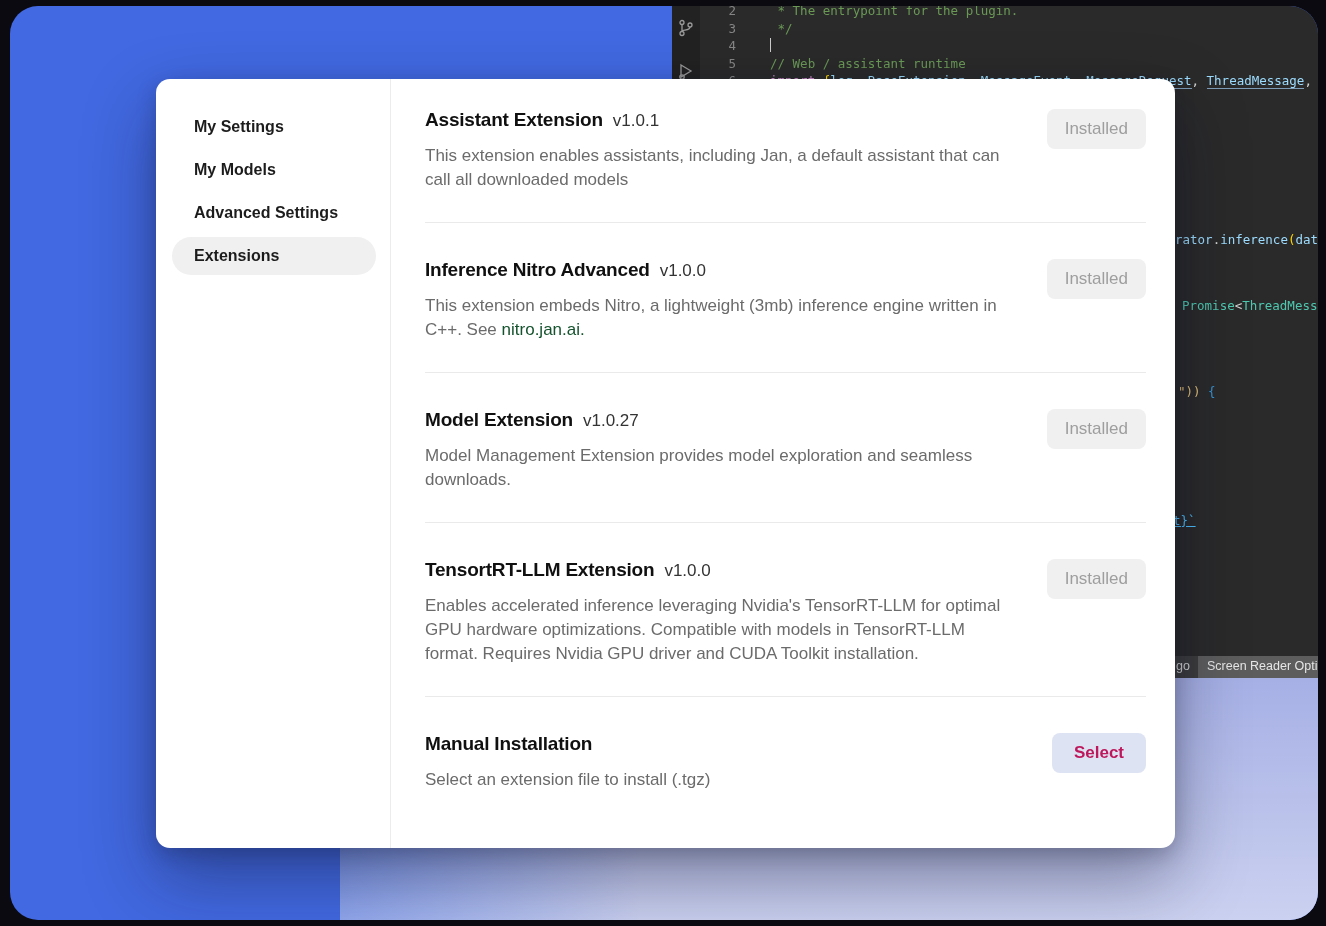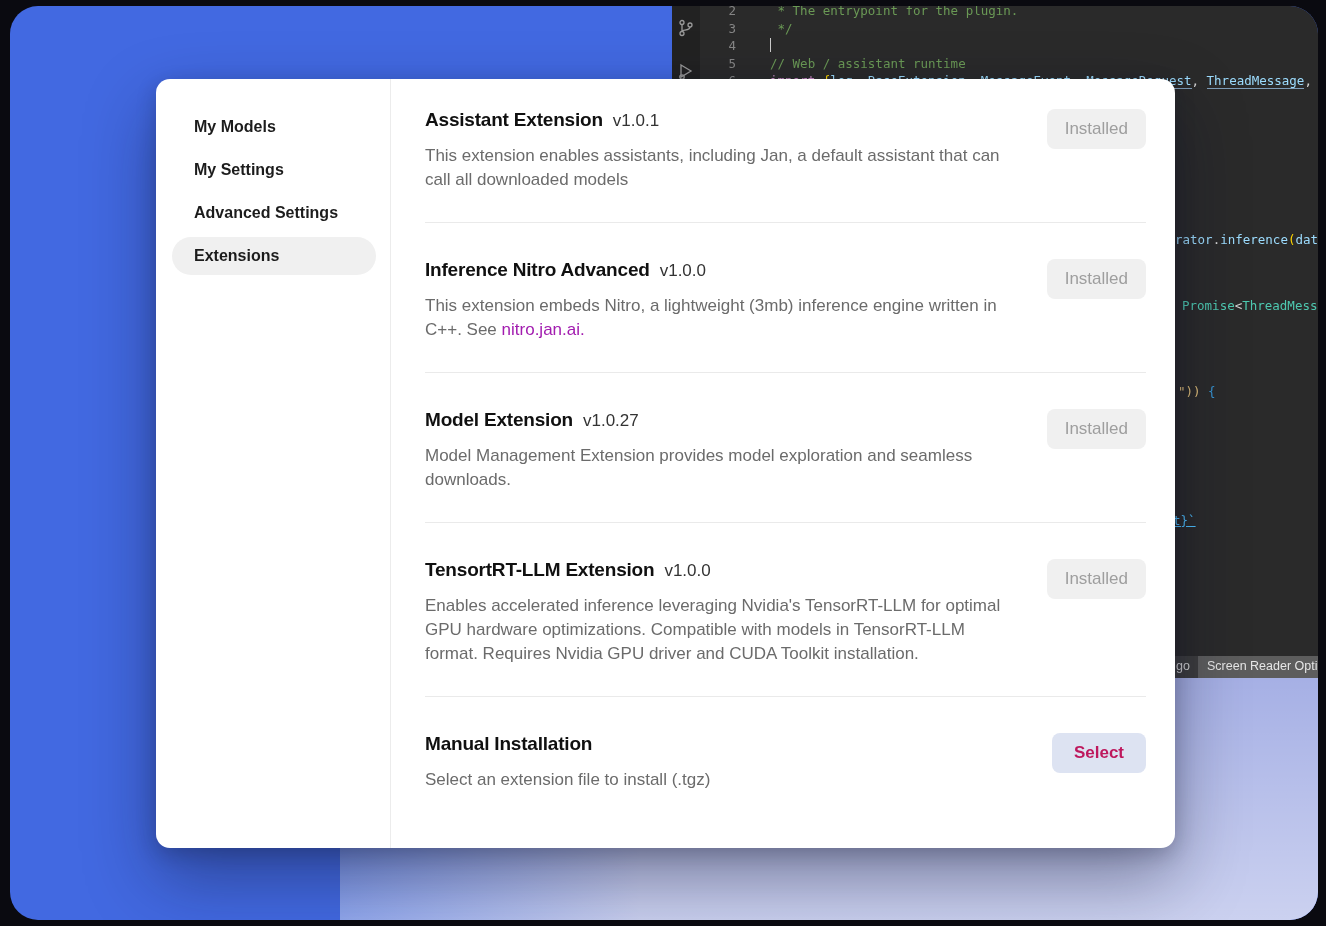--- a/index.html
+++ b/index.html
@@ -92,21 +92,21 @@
     white-space: nowrap;
   }
   .side-item.active { background: #f0f0f0; border-radius: 19px; }
 
   .content { flex: 1; padding: 30px 29px 0 34px; }
   .ext-row { display: flex; justify-content: space-between; align-items: flex-start; }
   .ext-info { max-width: 580px; }
   .ext-title { font-size: 19px; font-weight: 700; color: #101010; letter-spacing: -0.2px; }
   .ext-version { font-size: 17px; font-weight: 500; color: #333333; margin-left: 10px; letter-spacing: 0; margin-top: 48px; }
   .ext-desc { margin-top: 13px; font-size: 17px; line-height: 24px; color: #6b6b6b; }
-  .ext-desc a { color: #a21caf; text-decoration: none; cursor: pointer; }
+  .ext-desc a { color: #14532d; text-decoration: none; cursor: pointer; }
   .divider { border: none; border-top: 1px solid #eaeaea; margin: 30px 0 36px 0; }
 
   .btn {
     border: none; border-radius: 8px; font-size: 17px; cursor: pointer;
     padding: 10px 18px; font-family: "Liberation Sans", sans-serif; white-space: nowrap;
   }
   .btn-installed { background: #f0f0f0; color: #9e9e9e; font-weight: 500; }
   .btn-select { background: #dde3f2; color: #be185d; font-weight: 700; padding: 10px 22px; }
 </style>
 </head>
@@ -159,24 +159,24 @@
         <span class="sb-left">go</span>
         <span class="sb-seg">Screen Reader Optimized</span>
       </div>
     </div>
 
     <div class="bg-lavender"></div>
 
     <div class="modal">
       <aside class="sidebar" id="sidebar">
           <div class="side-item">
+    <span>My Settings</span>
+  </div>
+          <div class="side-item">
     <span>My Models</span>
-  </div>
-          <div class="side-item">
-    <span>My Settings</span>
   </div>
           <div class="side-item">
     <span>Advanced Settings</span>
   </div>
           <div class="side-item active">
     <span>Extensions</span>
   </div>
         </aside>
       <main class="content" id="content">
           <div class="ext-row">

